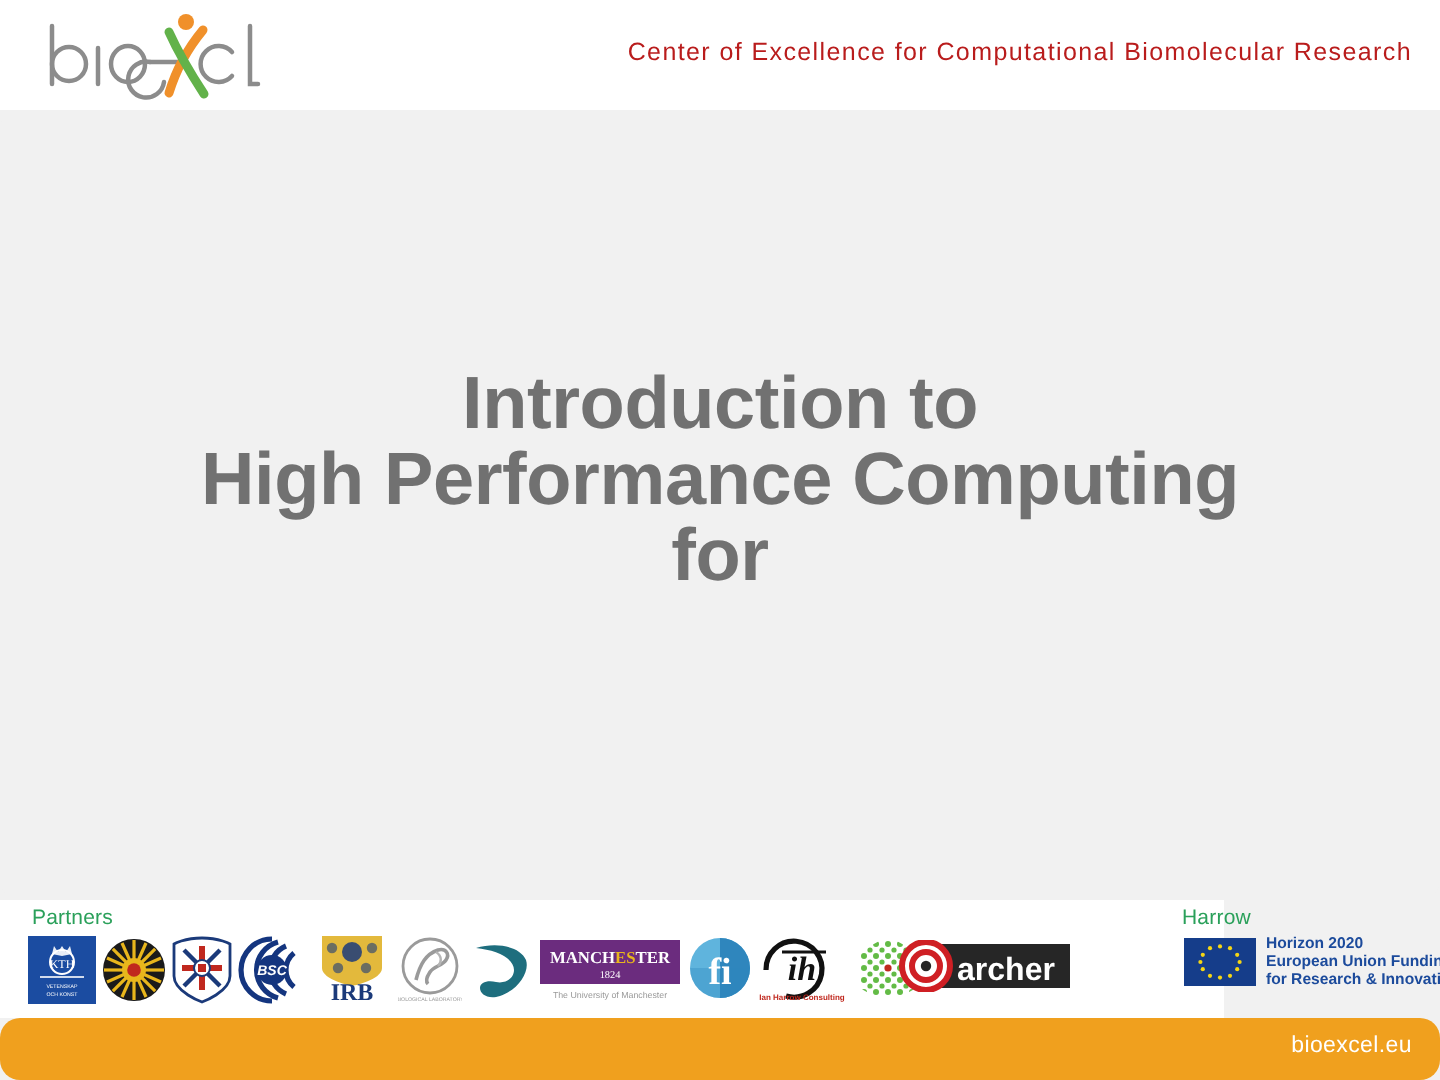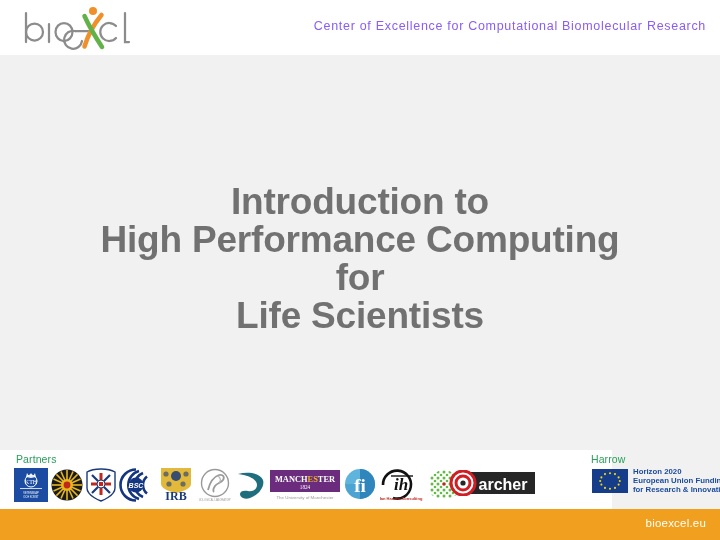--- a/index.html
+++ b/index.html
@@ -33,21 +33,21 @@
     top: 4px;
     width: 115px;
     height: 48px;
   }
   #header-tagline {
     position: absolute;
     right: 14px;
     top: 19px;
     font-size: 12.5px;
     letter-spacing: 0.7px;
-    color: #8b5cf6;
+    color: #b91c1c;
     white-space: nowrap;
   }
 
   
   #body-area {
     position: absolute;
     left: 0; top: 55px;
     width: 720px;
     height: 395px;
     background: #f1f1f1;
@@ -110,20 +110,21 @@
     align-items: center;
     gap: 5px;
   }
 
   #url-bar {
     position: absolute;
     left: 0; top: 509px;
     width: 720px;
     height: 31px;
     background: #f0a01e;
+    border-radius: 10px;
   }
   #url-text {
     position: absolute;
     right: 14px;
     top: 8px;
     font-size: 11.5px;
     color: #ffffff;
     letter-spacing: 0.2px;
   }
 
@@ -170,21 +171,20 @@
     </div>
 
     <div id="header-tagline">Center of Excellence for Computational Biomolecular Research</div>
   </div>
 
   <div id="body-area">
     <div id="title-block">
       <div class="title-line">Introduction to</div>
       <div class="title-line">High Performance Computing</div>
       <div class="title-line">for</div>
-      <div class="title-line">Life Scientists</div>
     </div>
   </div>
 
   <div id="footer">
 
     <div class="footer-label" id="partners-label">Partners</div>
 
     <div class="footer-label" id="funding-label">Harrow</div>
 
     <div id="partner-logos">

